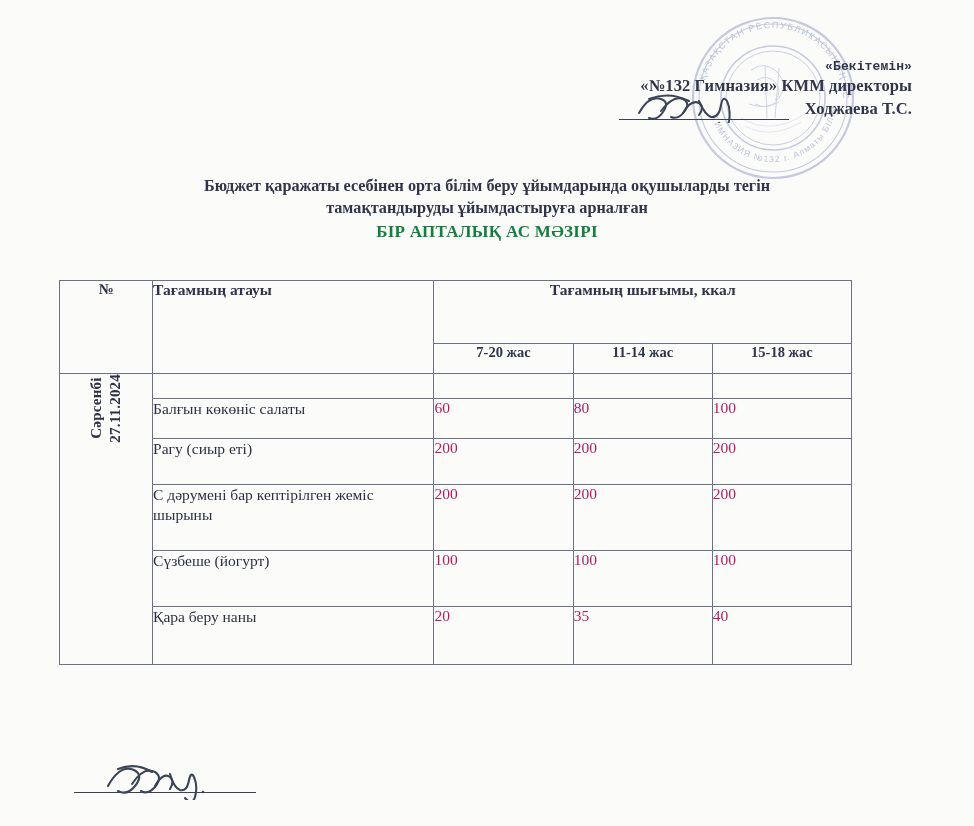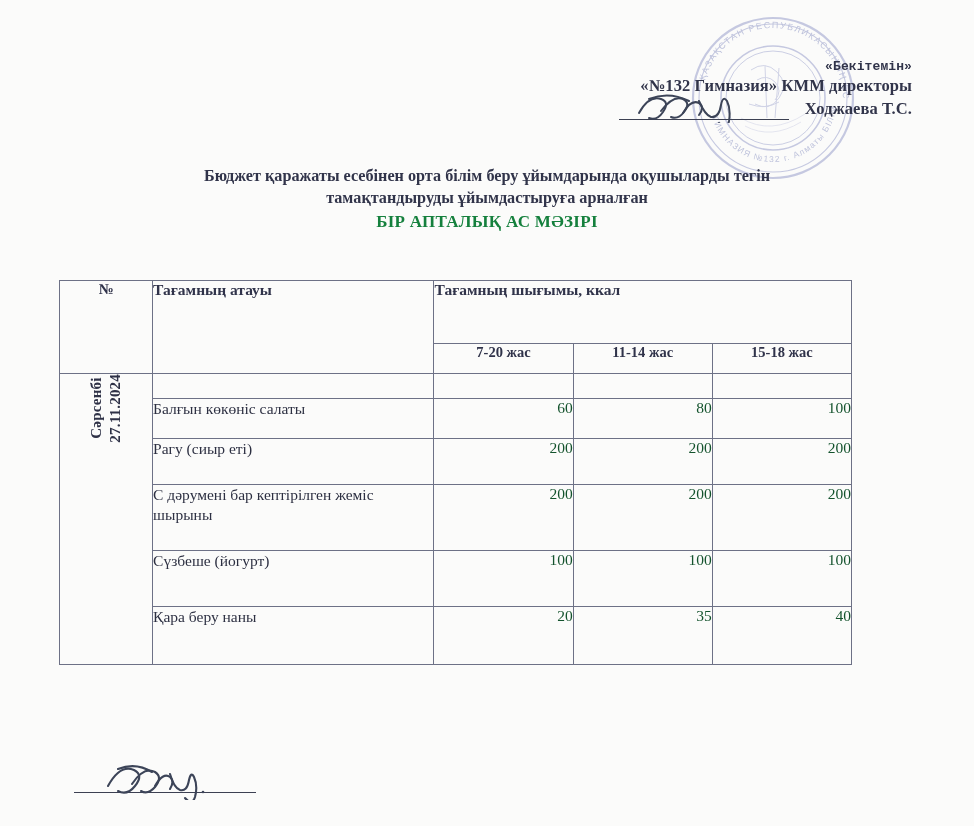--- a/index.html
+++ b/index.html
@@ -65,21 +65,21 @@
     left: 679px;
     width: 188px;
     height: 180px;
     z-index: 1;
     opacity: 0.55;
   }
 
   
   .title-block {
     position: absolute;
-    top: 166px;
+    top: 176px;
     left: 0;
     width: 100%;
     text-align: center;
     line-height: 1.34;
     z-index: 2;
   }
   .title-l1, .title-l2 {
     font-weight: bold;
     font-size: 16.2px;
     color: #31344a;
@@ -129,21 +129,21 @@
     color: #30334a;
   }
   .th-name {
     text-align: left;
     font-weight: bold;
     font-size: 15.5px;
     padding-top: 8px;
     color: #30334a;
   }
   .th-out {
-    text-align: left;
+    text-align: center;
     font-weight: bold;
     font-size: 15.5px;
     padding-top: 8px;
     color: #30334a;
   }
   .th-age {
     text-align: center;
     font-weight: bold;
     font-size: 14.5px;
     height: 29px;
@@ -173,23 +173,23 @@
   }
 
   .dish-cell {
     font-size: 15.5px;
     line-height: 1.26;
     padding: 3px 4px 3px 8px;
     color: #2d3042;
     vertical-align: top;
   }
   .kcal-cell {
-    text-align: right;
-    font-size: 15.5px;
-    color: #14532d;
+    text-align: left;
+    font-size: 15.5px;
+    color: #be185d;
     vertical-align: bottom;
     padding-bottom: 4px;
   }
 
   .r-h40  { height: 40px; }
   .r-h46  { height: 46px; }
   .r-h66  { height: 66px; }
   .r-h56  { height: 56px; }
   .r-h58  { height: 58px; }
 

